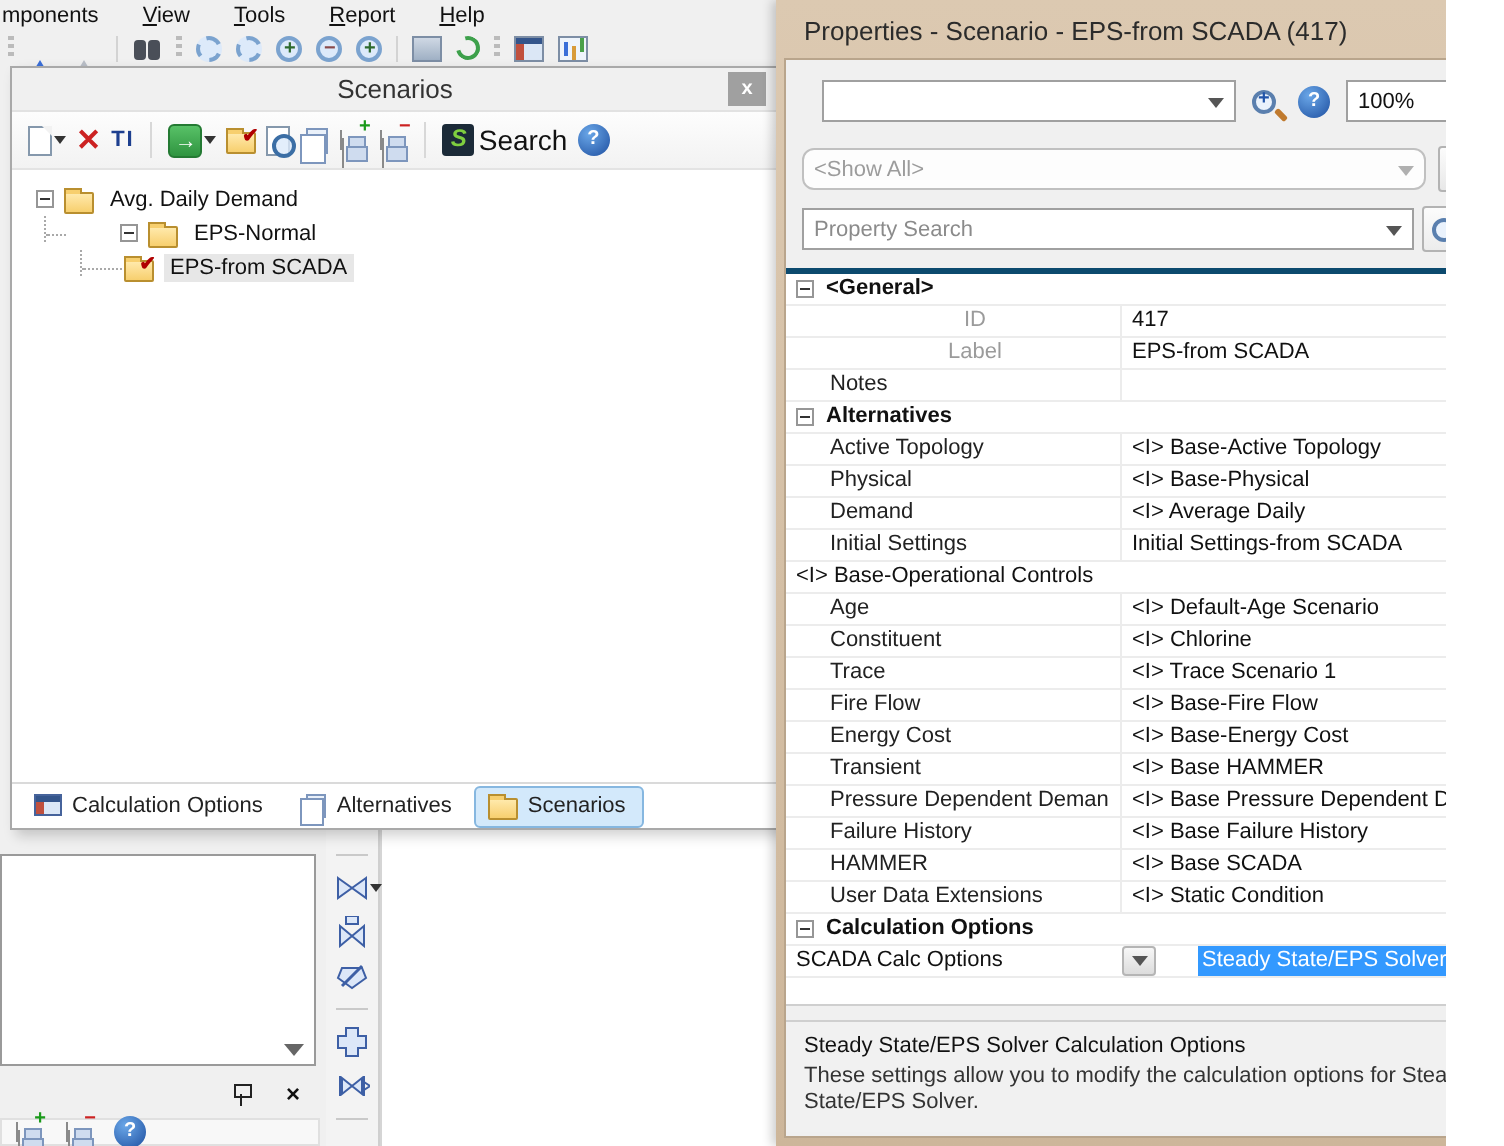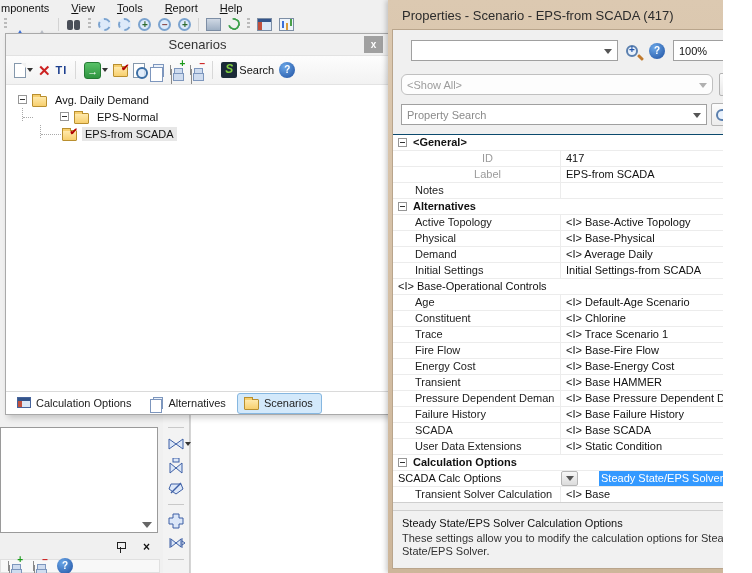--- a/index.html
+++ b/index.html
@@ -69,21 +69,21 @@
   .tb-preview::after { content:""; position:absolute; right:-4px; bottom:-2px; width:8px; height:8px; border:2px solid #3b6ea5; border-radius:50%; background:rgba(220,234,250,.8); }
   .tb-copy { position:relative; width:11px; height:13px; background:#eaf1fa; border:1px solid #7d96bd; margin-left:3px; }
   .tb-copy::before { content:""; position:absolute; left:-4px; top:2px; width:11px; height:13px; background:#fff; border:1px solid #7d96bd; }
   .mini-tree { position:relative; width:15px; height:14px; }
   .mini-tree::before { content:""; position:absolute; left:1px; top:2px; width:1px; height:10px; background:#8a8a8a; box-shadow:1px 4px 0 #8a8a8a, 1px 9px 0 #8a8a8a; }
   .mini-tree::after { content:""; position:absolute; left:5px; top:5px; width:7px; height:4px; background:#cfdcef; border:1px solid #7d96bd; box-shadow:0 6px 0 #cfdcef, 0 6px 0 1px #7d96bd; }
   .mini-tree .sign { position:absolute; right:-1px; top:-5px; font-size:10px; font-weight:bold; }
   .sign.plus { color:#1a9a1a; } .sign.minus { color:#c22; }
   .tb-search-ico { width:16px; height:16px; background:#1b2a38; color:#7fce3f; font-size:12px; font-weight:bold; font-style:italic; text-align:center; line-height:15px; border-radius:2px; }
   .help-ico { width:16px; height:16px; border-radius:50%; background:radial-gradient(circle at 35% 30%, #6aa7e8, #1e4fa0); color:#fff; font-size:10px; font-weight:bold; text-align:center; line-height:16px; }
-  .tb-label { font-size:11px; color:#111; margin-left:2px; }
+  .tb-label { font-size:14px; color:#111; margin-left:2px; }
   .tb-btn { display:flex; align-items:center; cursor:default; }
 
   
   .scen-tree { position:absolute; left:0; top:52px; right:0; bottom:23px; background:#fff; }
   .tree-row { position:absolute; height:17px; display:flex; align-items:center; gap:5px; }
   .expander { position:relative; width:9px; height:9px; border:1px solid #969696; background:#fff; flex:0 0 auto; }
   .expander::before { content:""; position:absolute; left:1px; right:1px; top:3px; height:1px; background:#333; }
   .tree-label { font-size:11px; padding:1px 3px; white-space:nowrap; }
   .tree-label.sel { background:#e7e7e7; }
   .dotv { position:absolute; border-left:1px dotted #a9a9a9; width:0; }
@@ -113,21 +113,21 @@
   .icon-btn { position:absolute; display:flex; align-items:center; justify-content:center; cursor:default; }
   .mag { position:relative; width:12px; height:12px; border:2px solid #5a7fae; border-radius:50%; background:#eaf2fc; }
   .mag::after { content:""; position:absolute; left:9px; top:9px; width:7px; height:3px; background:#c07a2e; border-radius:1px; transform:rotate(45deg); }
   .mag .plus { position:absolute; left:1px; top:-3px; font-size:10px; font-weight:bold; color:#2255aa; }
   .edit-btn { background:linear-gradient(#fcfcfc,#e8e8e8); border:1px solid #b3b3b3; border-radius:2px; }
   .pencil { position:relative; width:13px; height:13px; background:#fff; border:1px solid #9aa7b8; }
   .pencil::after { content:""; position:absolute; left:2px; top:2px; width:10px; height:3px; background:linear-gradient(90deg,#555 0 2px,#e8b64c 2px); transform:rotate(-45deg); transform-origin:left top; }
   .search-btn { background:linear-gradient(#fcfcfc,#ececec); border:1px solid #b3b3b3; border-radius:2px; gap:3px; }
 
   
-  .prop-grid { position:absolute; left:0; right:0; top:104px; height:369px; background:#fff; border-top:1px solid #0c4a6e; border-bottom:1px solid #cfcfcf; overflow:hidden; }
+  .prop-grid { position:absolute; left:0; right:0; top:104px; height:369px; background:#fff; border-top:3px solid #0c4a6e; border-bottom:1px solid #cfcfcf; overflow:hidden; }
   .grow { position:relative; height:16px; display:flex; border-bottom:1px solid #ececec; background:#fff; }
   .grow .expander { position:absolute; left:5px; top:3px; }
   .sec-label { margin-left:20px; font-weight:bold; font-size:11px; line-height:15px; color:#111; }
   .gcell { font-size:11px; line-height:15px; white-space:nowrap; overflow:hidden; }
   .gcell.label { margin-left:20px; width:148px; flex:0 0 148px; border-right:1px solid #ececec; padding-left:2px; color:#222; }
   .gcell.label.ro { color:#9b9b9b;text-align:center; }
   .gcell.label.sel { background:#3399ff; color:#fff; }
   .gcell.value { flex:1; padding-left:5px; position:relative; color:#111; }
   .vdrop { position:absolute; right:1px; top:0px; width:17px; height:15px; background:linear-gradient(#f7f7f7,#dcdcdc); border:1px solid #b5b5b5; border-radius:2px; display:flex; align-items:center; justify-content:center; }
   .vdrop .chev { width:0; height:0; border-left:4px solid transparent; border-right:4px solid transparent; border-top:5px solid #555; }
@@ -426,41 +426,37 @@
           </div>
           <div class="grow">
             <div class="gcell label">Pressure Dependent Deman</div>
             <div class="gcell value"><span>&lt;I&gt; Base Pressure Dependent Deman</span></div>
           </div>
           <div class="grow">
             <div class="gcell label">Failure History</div>
             <div class="gcell value"><span>&lt;I&gt; Base Failure History</span></div>
           </div>
           <div class="grow">
-            <div class="gcell label">SCADA</div>
+            <div class="gcell label">HAMMER</div>
             <div class="gcell value"><span>&lt;I&gt; Base SCADA</span></div>
           </div>
           <div class="grow">
             <div class="gcell label">User Data Extensions</div>
             <div class="gcell value"><span>&lt;I&gt; Static Condition</span></div>
           </div>
           <div class="grow">
             <span class="expander"></span>
             <span class="sec-label">Calculation Options</span>
           </div>
           <div class="grow">
             <div class="gcell value"><span>SCADA Calc Options</span><span class="vdrop">
                 <span class="chev"></span>
               </span></div>
             <div class="gcell label sel">Steady State/EPS Solver Cal</div>
           </div>
-          <div class="grow">
-            <div class="gcell label">Transient Solver Calculation</div>
-            <div class="gcell value"><span>&lt;I&gt; Base</span></div>
-          </div>
         </div>
 
       <div class="prop-desc">
         <div class="desc-title">Steady State/EPS Solver Calculation Options</div>
         <div class="desc-text">These settings allow you to modify the calculation options for Steady State/EPS Solver.</div>
       </div>
 
     </div>
   </div>
 

